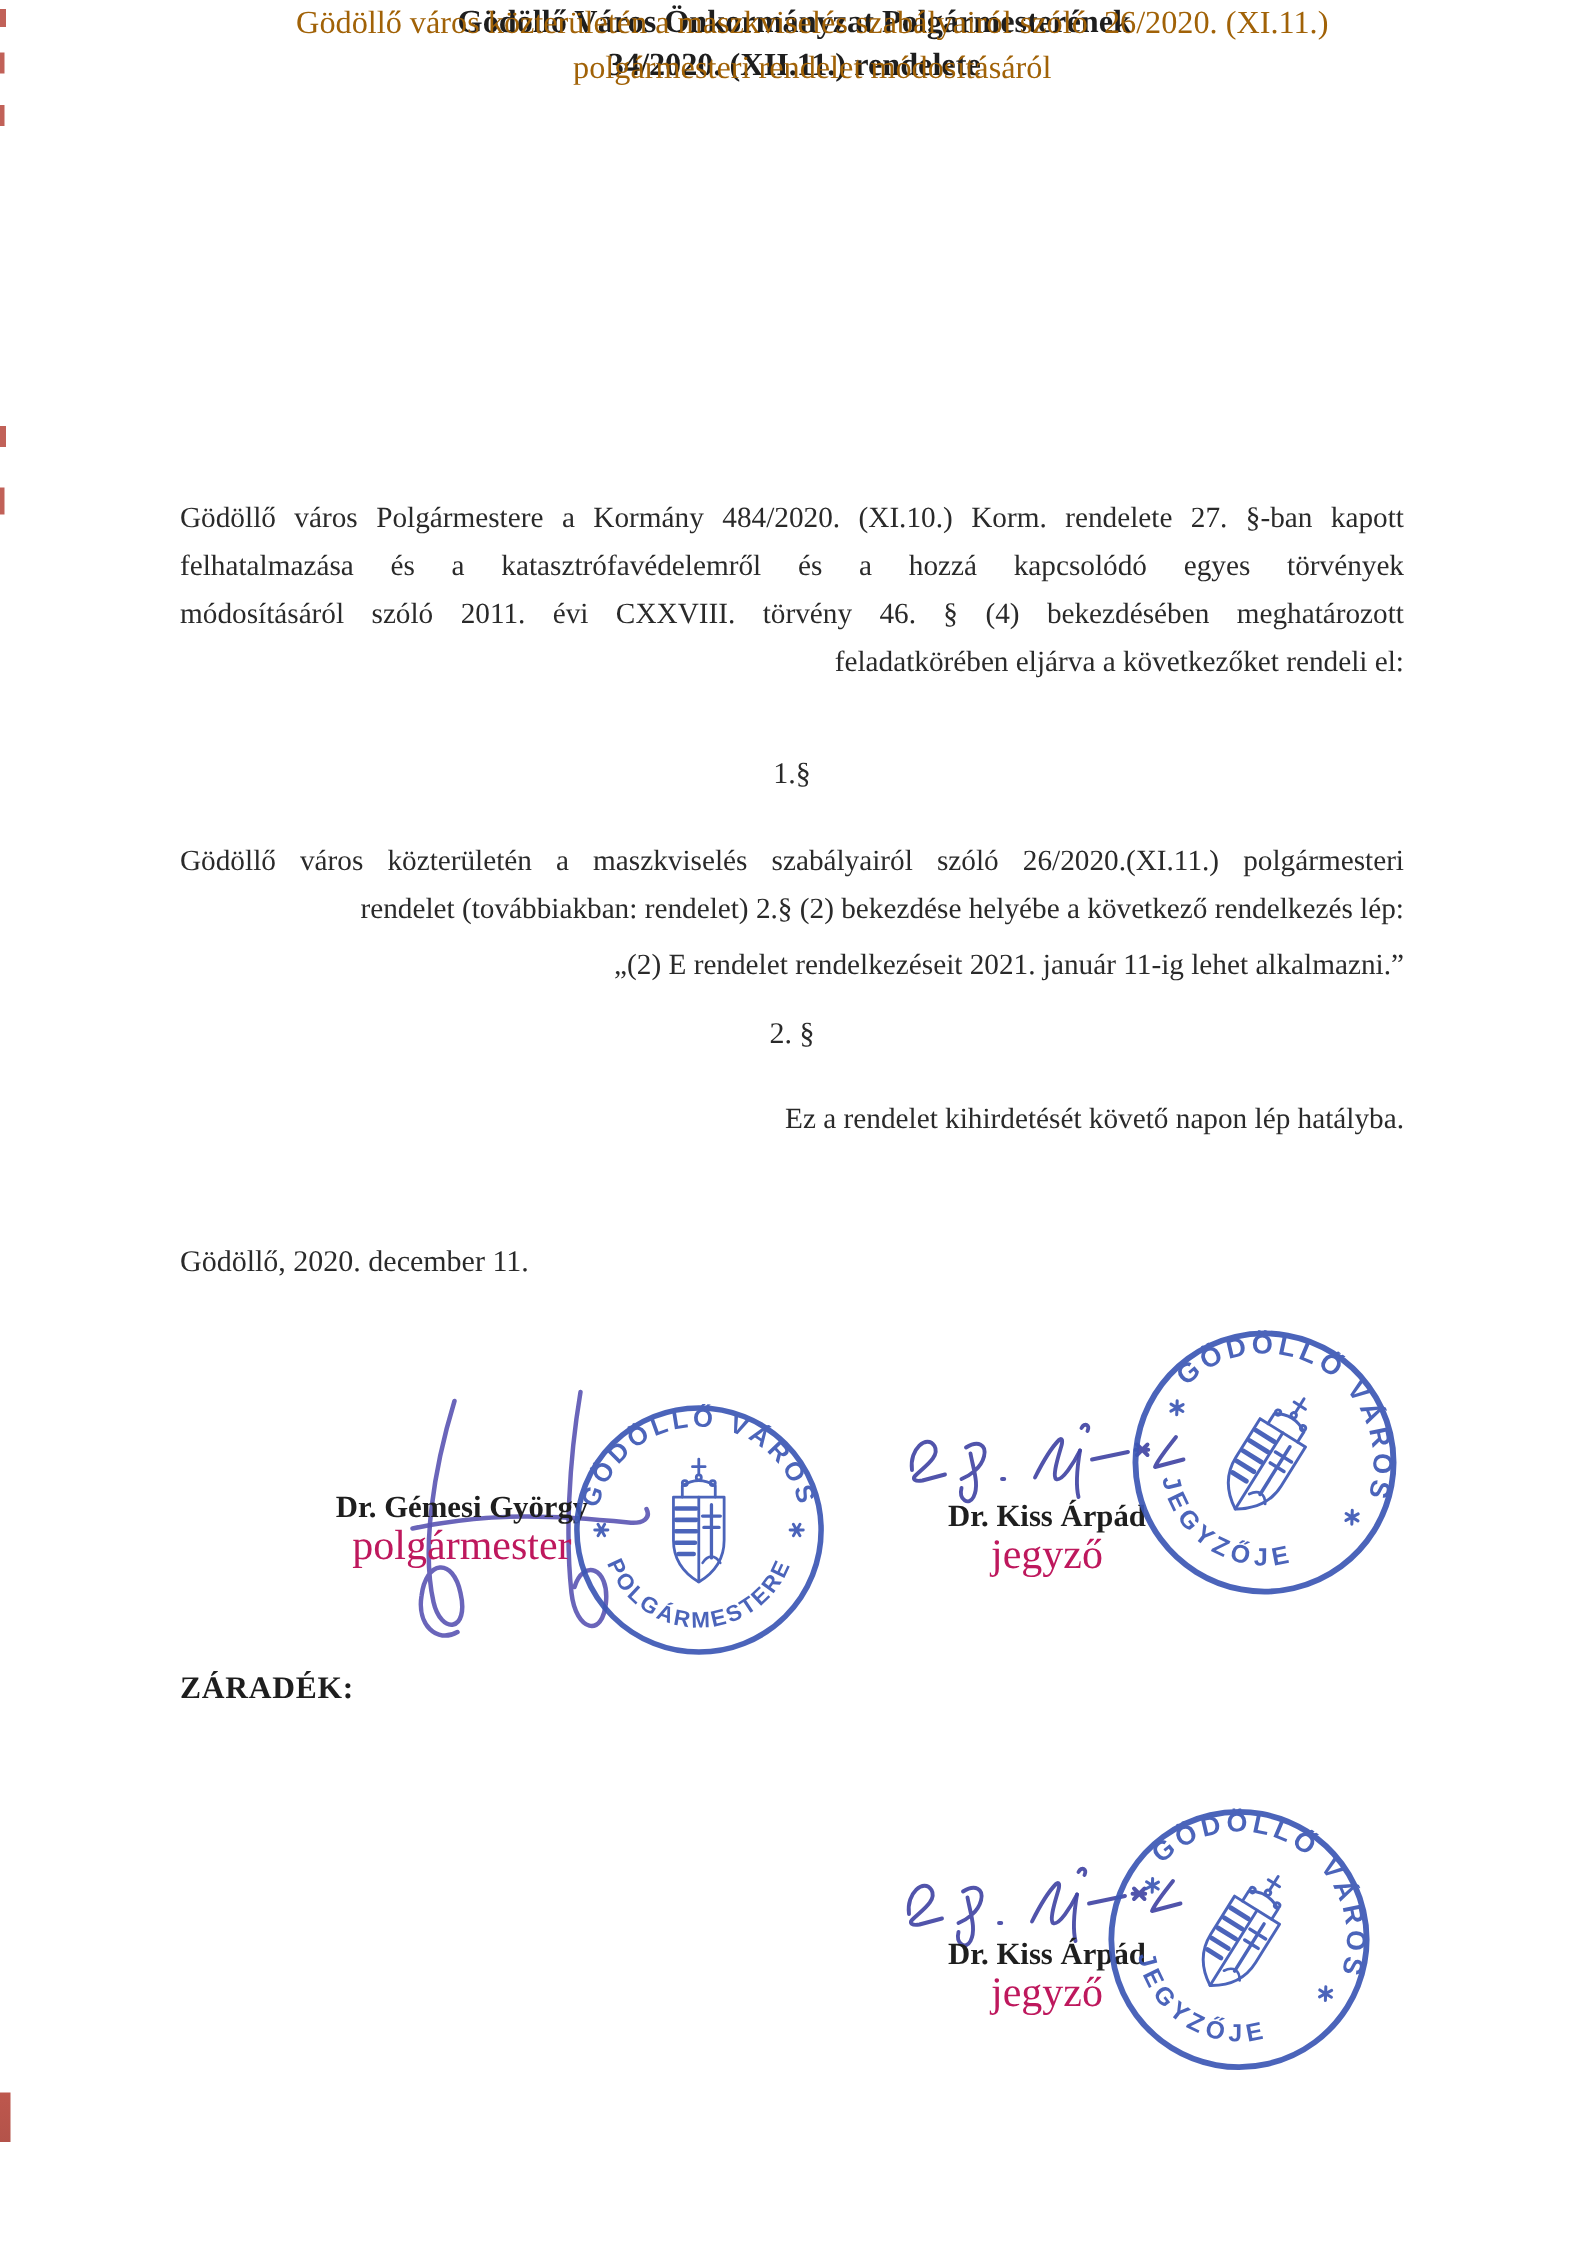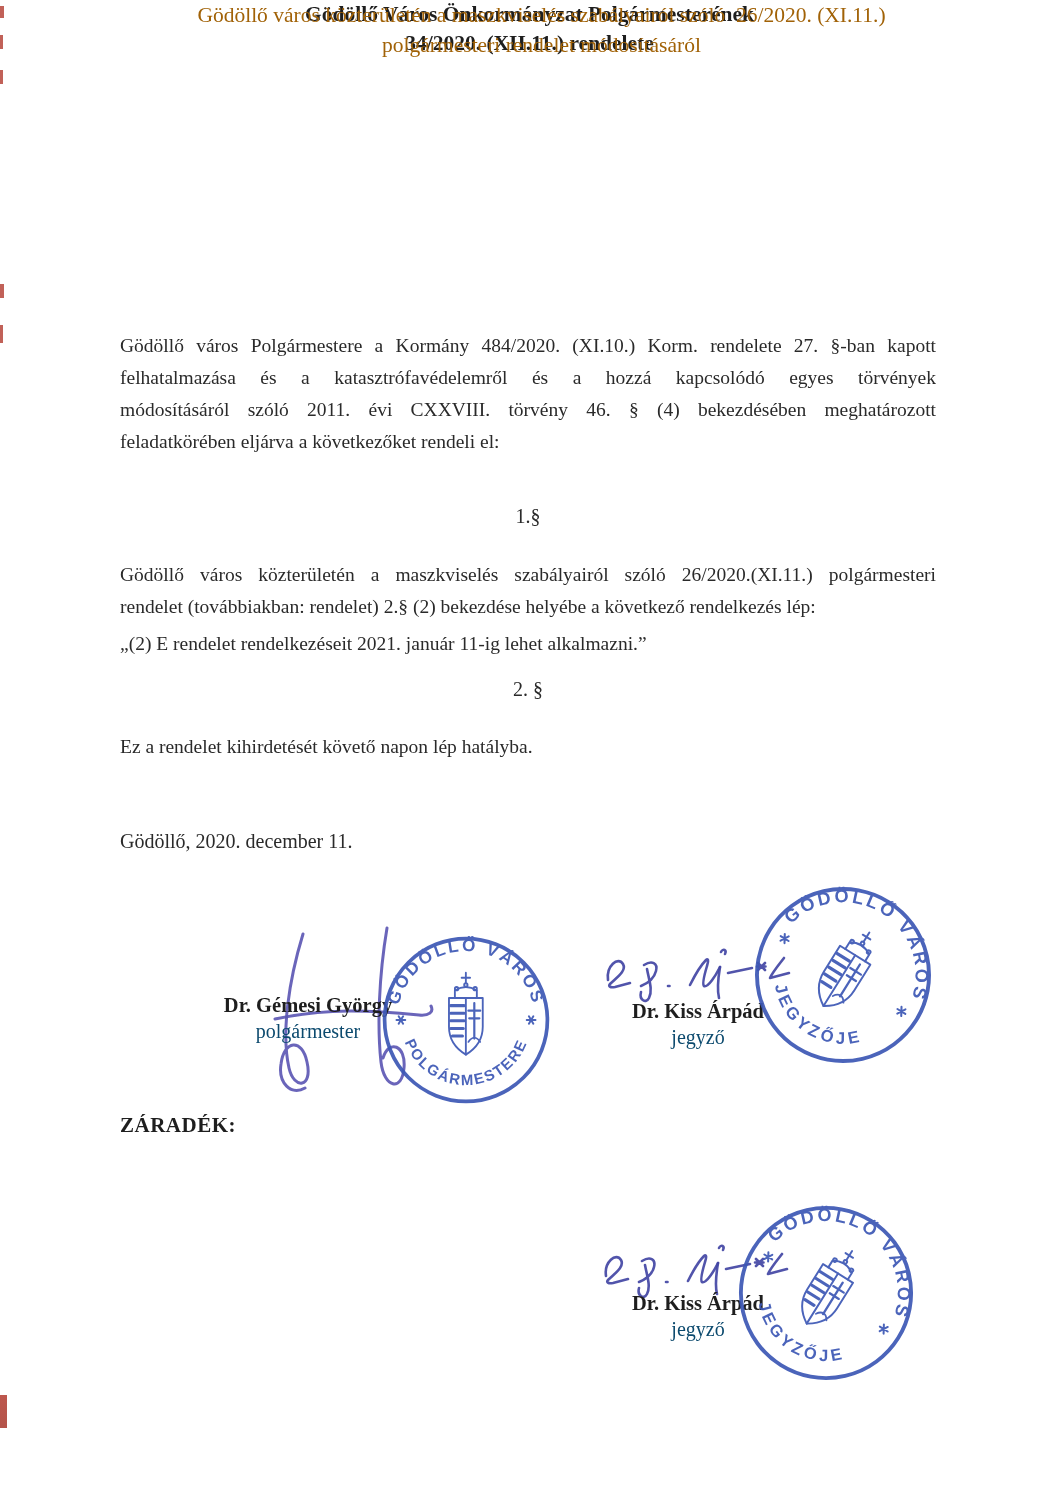--- a/index.html
+++ b/index.html
@@ -8,29 +8,29 @@
     font-family:"Liberation Serif", serif; color:#262626; overflow:hidden;
   }
   .abs { position:absolute; }
   .center { text-align:center; }
   .prewrap { white-space:pre-wrap; }
 
   .title-block { left:0; top:106; width:1059px; font-size:21.5px; line-height:29px; font-weight:bold; color:#1e1e1e; }
   .subtitle-block { left:0; top:206; width:1059px; font-size:21.5px; line-height:30px; font-weight:normal; color:#a16207;padding-left:12px; }
 
   .col { left:120px; width:816px;margin-top:12px; }
-  .body-line { font-size:19.5px; line-height:32px; color:#2a2a2a; }
+  .body-line { font-size:19.5px; line-height:32px; color:#2a2a2a;text-align:right; }
   .just { text-align:justify; text-align-last:justify; }
 
   .sec-head { left:120px; width:816px; text-align:center; font-size:20px; color:#2a2a2a; }
 
   .dateline { left:120px; top:830px; font-size:20px; color:#2a2a2a; }
 
   .sig-name { font-size:20.5px; font-weight:bold; color:#1e1e1e; line-height:26px; }
-  .sig-role { font-size:20px; font-weight:normal; color:#0c4a6e; line-height:26px; }
+  .sig-role { font-size:28px; font-weight:normal; color:#be185d; line-height:26px; }
 
   .zaradek-head { left:120px; top:1113px; font-size:21px; font-weight:bold; letter-spacing:0.5px; color:#1e1e1e; }
   .zaradek-body { left:120px; top:1163px; font-size:19.5px; color:#2a2a2a; }
 
   .stamp { position:absolute; }
   .stamp .ink  { stroke:#3c57b5; fill:none; stroke-linecap:round; stroke-linejoin:round; }
   .stamp text  { font-family:"Liberation Sans", sans-serif; font-weight:bold; fill:#3c57b5; stroke:none; }
   .arc-top { font-size:19.5px; letter-spacing:3px; }
   .arc-bot-long { font-size:17px; letter-spacing:2px; }
   .arc-bot-short { font-size:18px; letter-spacing:4px; }

